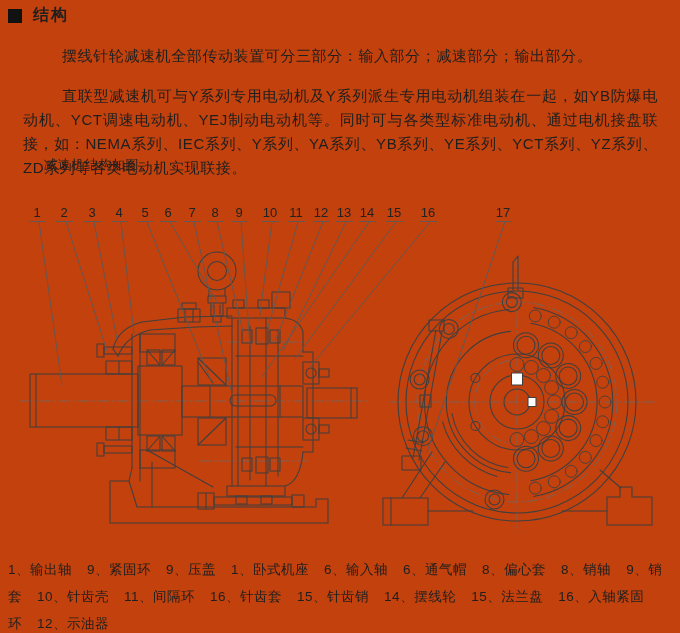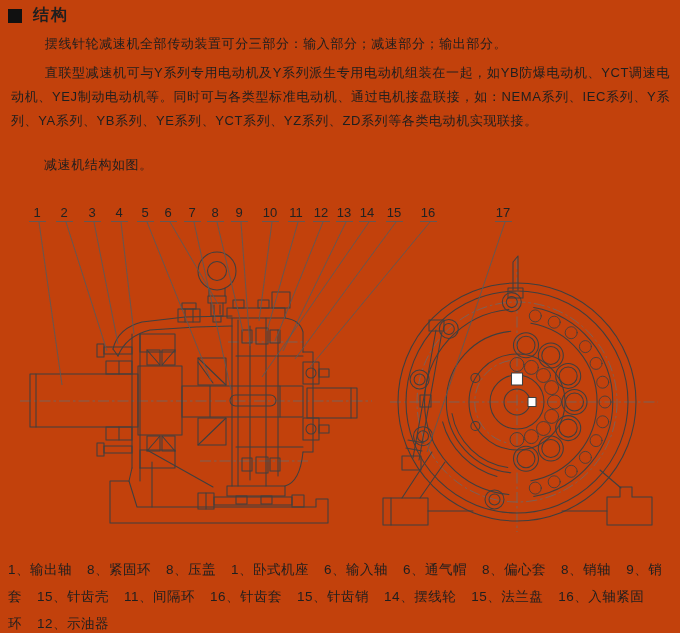--- a/index.html
+++ b/index.html
@@ -10,22 +10,22 @@
     background:#c2410c;
     overflow:hidden;
     font-family:"Liberation Sans","DejaVu Sans",sans-serif;
     color:#1f1f1f;
   }
   .hdr{position:absolute;left:8px;top:5px;display:flex;align-items:center;gap:11px;}
   .hdr .sq{width:14px;height:14px;background:#111;display:inline-block;}
   .hdr .t{font-size:16px;font-weight:bold;letter-spacing:2px;}
   .paras{position:absolute;left:7px;top:28px;width:667px;}
   .paras p{
-    margin:4px;padding:0;
-    font-size:13px;line-height:24px;letter-spacing:0.6px;
+    margin:16px;padding:0;
+    font-size:15px;line-height:24px;letter-spacing:0.6px;
     text-indent:2.6em;text-align:justify;
   }
   .paras p + p{margin-top:5px;}
   .figcap{position:absolute;left:44px;top:156px;font-size:13px;letter-spacing:0.6px;}
   .fig{position:absolute;left:0;top:203px;width:680px;height:352px;}
   svg{display:block;}
   .ln{stroke:#3f3f3f;fill:none;stroke-width:1.05;stroke-linejoin:round;stroke-linecap:round;}
   .cl{stroke:#6a6a6a;stroke-width:0.8;fill:none;stroke-dasharray:11 3 2.5 3;}
   .co-num{font-family:"Liberation Sans","DejaVu Sans",sans-serif;font-size:13px;fill:#222;}
   .co-line{stroke:#5a5a5a;stroke-width:0.9;fill:none;}
@@ -340,15 +340,15 @@
           <line x1="420" y1="221.5" x2="437" y2="221.5" class="co-line"></line>
           <line x1="430" y1="222" x2="310" y2="367" class="co-line"></line>
           <text x="428" y="217" text-anchor="middle" class="co-num">16</text>
           <line x1="495" y1="221.5" x2="512" y2="221.5" class="co-line"></line>
           <line x1="505" y1="222" x2="427" y2="452" class="co-line"></line>
           <text x="503" y="217" text-anchor="middle" class="co-num">17</text>
         </g>
   </svg>
   </div>
 
-  <div class="legend"><span>1、输出轴</span><span>8、紧固环</span><span>8、压盖</span><span>1、卧式机座</span><span>6、输入轴</span><span>6、通气帽</span><span>8、偏心套</span><span>8、销轴</span><span>9、销套</span><span>15、针齿壳</span><span>11、间隔环</span><span>16、针齿套</span><span>15、针齿销</span><span>14、摆线轮</span><span>15、法兰盘</span><span>16、入轴紧固环</span><span>12、示油器</span></div>
+  <div class="legend"><span>1、输出轴</span><span>9、紧固环</span><span>9、压盖</span><span>1、卧式机座</span><span>6、输入轴</span><span>6、通气帽</span><span>8、偏心套</span><span>8、销轴</span><span>9、销套</span><span>10、针齿壳</span><span>11、间隔环</span><span>16、针齿套</span><span>15、针齿销</span><span>14、摆线轮</span><span>15、法兰盘</span><span>16、入轴紧固环</span><span>12、示油器</span></div>
 
 </div>
 
 </body></html>

